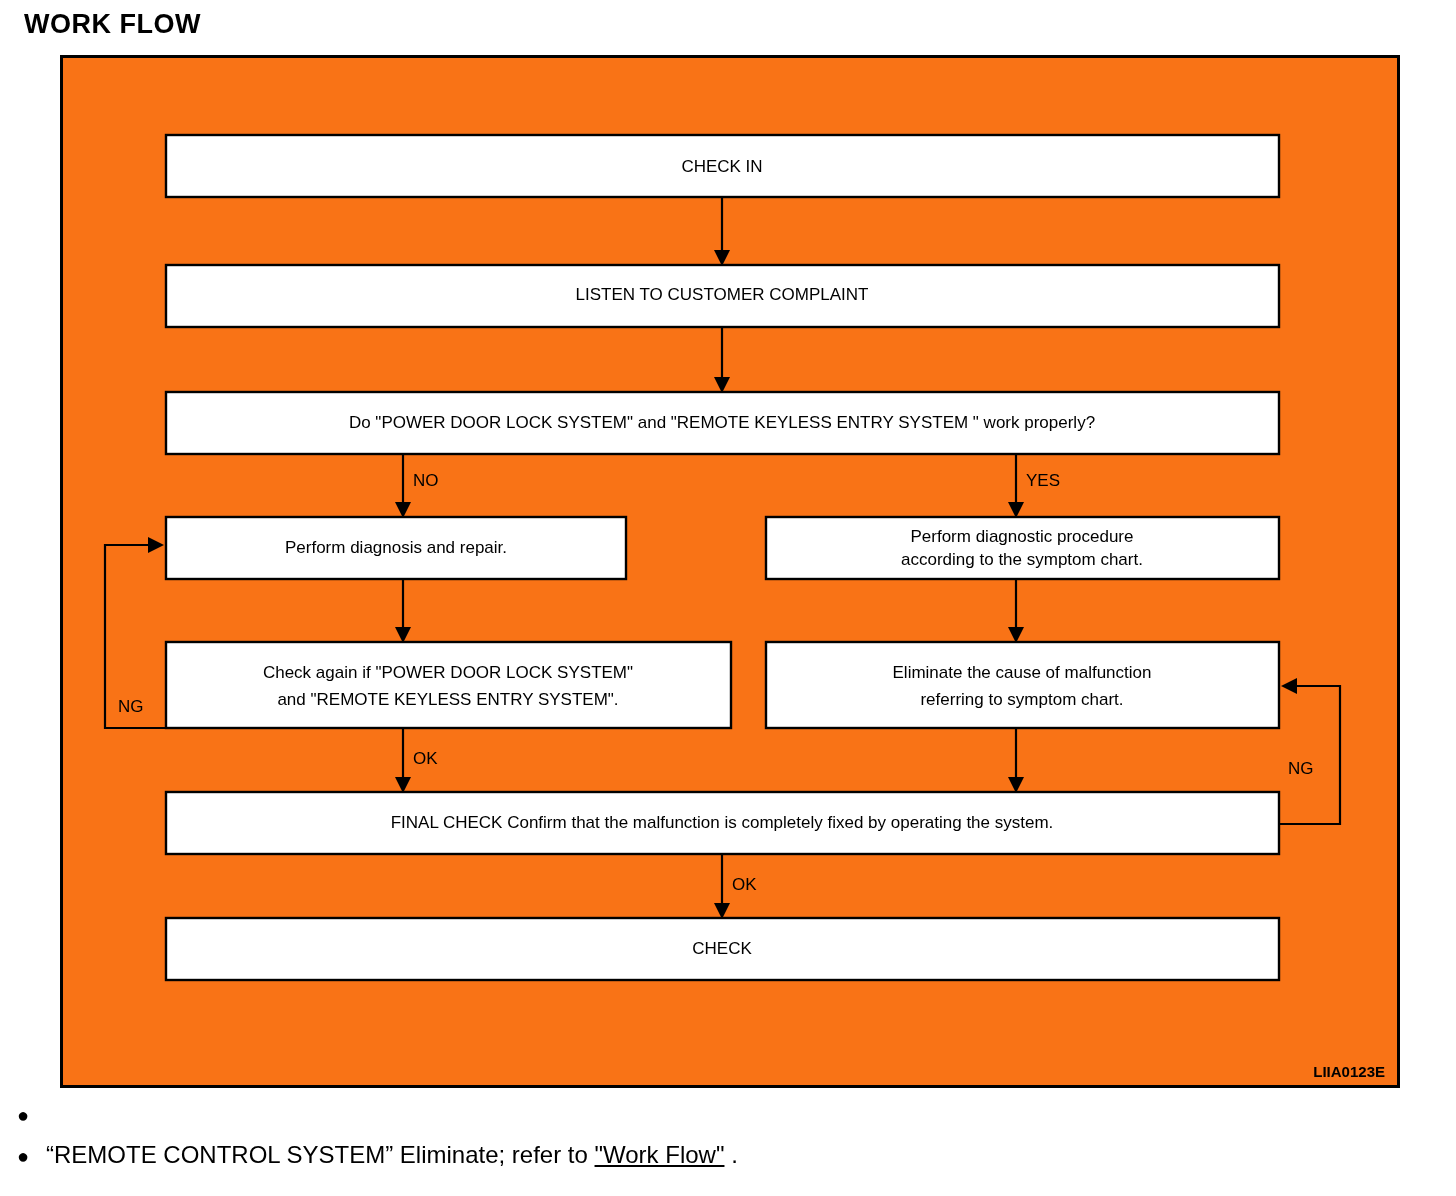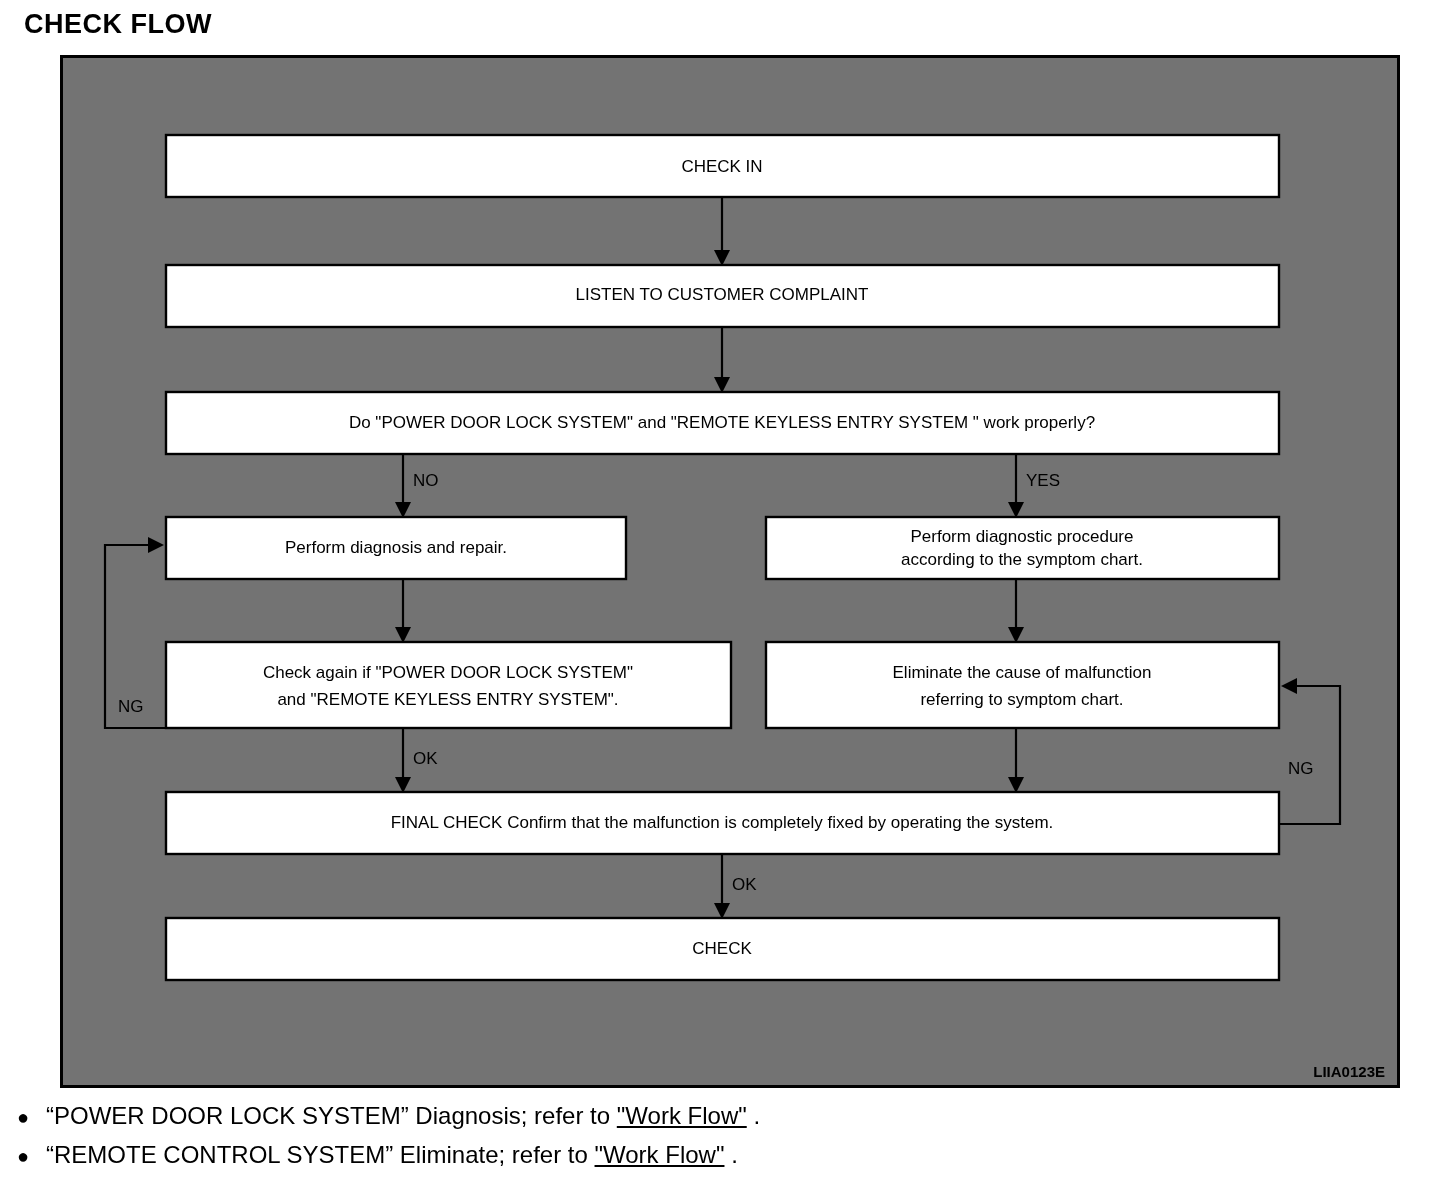--- a/index.html
+++ b/index.html
@@ -28,21 +28,21 @@
   }
 
   #diagram-frame {
     position: absolute;
     left: 60px;
     top: 55px;
     width: 1340px;
     height: 1033px;
     border: 3px solid #000000;
     box-sizing: border-box;
-    background: #737373;
+    background: #f97316;
   }
 
   #flow-svg {
     position: absolute;
     left: 0;
     top: 0;
     width: 1340px;
     height: 1033px;
     display: block;
   }
@@ -111,21 +111,21 @@
     white-space: nowrap;
   }
   .note-link {
     text-decoration: underline;
     text-underline-offset: 2px;
   }
 </style>
 </head>
 <body>
 
-<div id="page-title">CHECK FLOW</div>
+<div id="page-title">WORK FLOW</div>
 
 <div id="diagram-frame">
   <svg id="flow-svg" viewBox="0 0 1340 1033">
 
     <rect class="node-box" x="103" y="77" width="1113" height="62"></rect>
     <text class="node-text" x="659" y="110">CHECK IN</text>
 
     <line class="flow-line" x1="659" y1="139" x2="659" y2="196"></line>
     <polygon class="arrow-head" points="651,192 667,192 659,208"></polygon>
 
@@ -192,19 +192,18 @@
     <rect class="node-box" x="103" y="860" width="1113" height="62"></rect>
     <text class="node-text" x="659" y="892">CHECK</text>
 
     <text class="diagram-id" x="1322" y="1015">LIIA0123E</text>
   </svg>
 </div>
 
 <div id="notes-list">
   <div class="note-item">
     <span class="note-bullet">●</span>
-    <span class="note-text"><span>“POWER DOOR LOCK SYSTEM” Diagnosis; refer to </span><span class="note-link">"Work Flow"</span><span> .</span></span>
   </div>
   <div class="note-item">
     <span class="note-bullet">●</span>
     <span class="note-text"><span>“REMOTE CONTROL SYSTEM” Eliminate; refer to </span><span class="note-link">"Work Flow"</span><span> .</span></span>
   </div>
 </div>
 
 </body></html>

